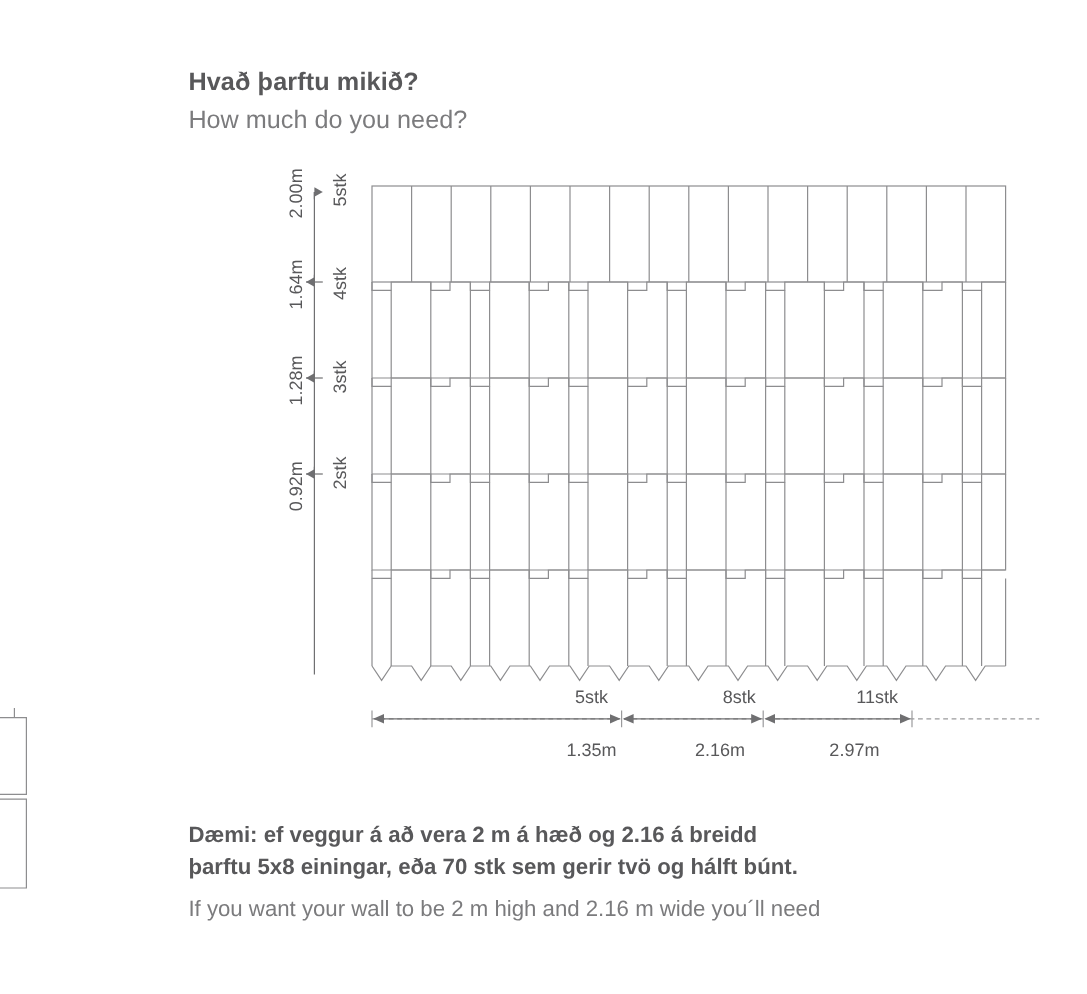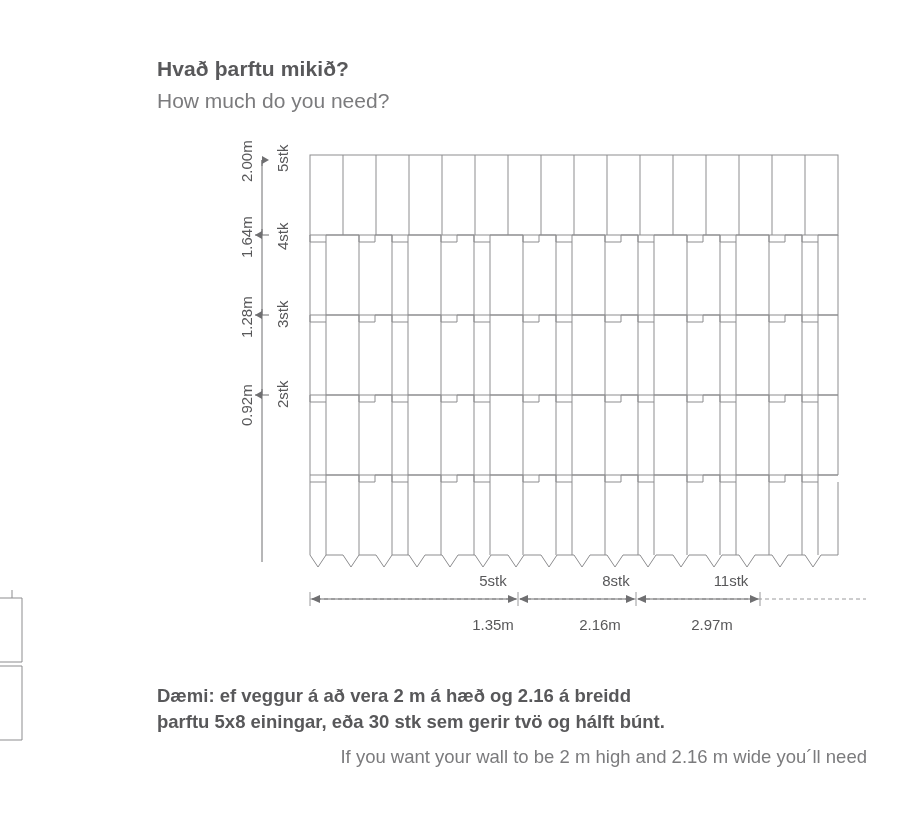--- a/index.html
+++ b/index.html
@@ -63,21 +63,20 @@
     color: #58585a;
     line-height: 26px;
     margin: 0;
   }
   .cap-light {
     font-size: 18.5px;
     font-weight: normal;
     color: #7b7b7d;
     line-height: 26px;
     margin: 0;
-    text-align: right;
   }
   #caption-is-2 { margin-bottom: 9px; }
 
   
   #left-edge-graphic {
     position: absolute;
     left: 0px;
     top: 590px;
     width: 30px;
     height: 160px;
@@ -315,15 +314,15 @@
     <g stroke="#8d8d8f" stroke-width="1" fill="none">
       <path d="M0,8 L22,8 L22,72 L0,72"></path>
       <path d="M0,76 L22,76 L22,150 L0,150"></path>
       <path d="M12,0 L12,8"></path>
     </g>
   </svg>
 </div>
 
 <div id="caption-block">
   <p class="cap-bold">Dæmi: ef veggur á að vera 2 m á hæð og 2.16 á breidd</p>
-  <p class="cap-bold" id="caption-is-2">þarftu 5x8 einingar, eða 30 stk sem gerir tvö og hálft búnt.</p>
+  <p class="cap-bold" id="caption-is-2">þarftu 5x8 einingar, eða 70 stk sem gerir tvö og hálft búnt.</p>
   <p class="cap-light">If you want your wall to be 2 m high and 2.16 m wide you´ll need</p>
 </div>
 
 </body></html>

